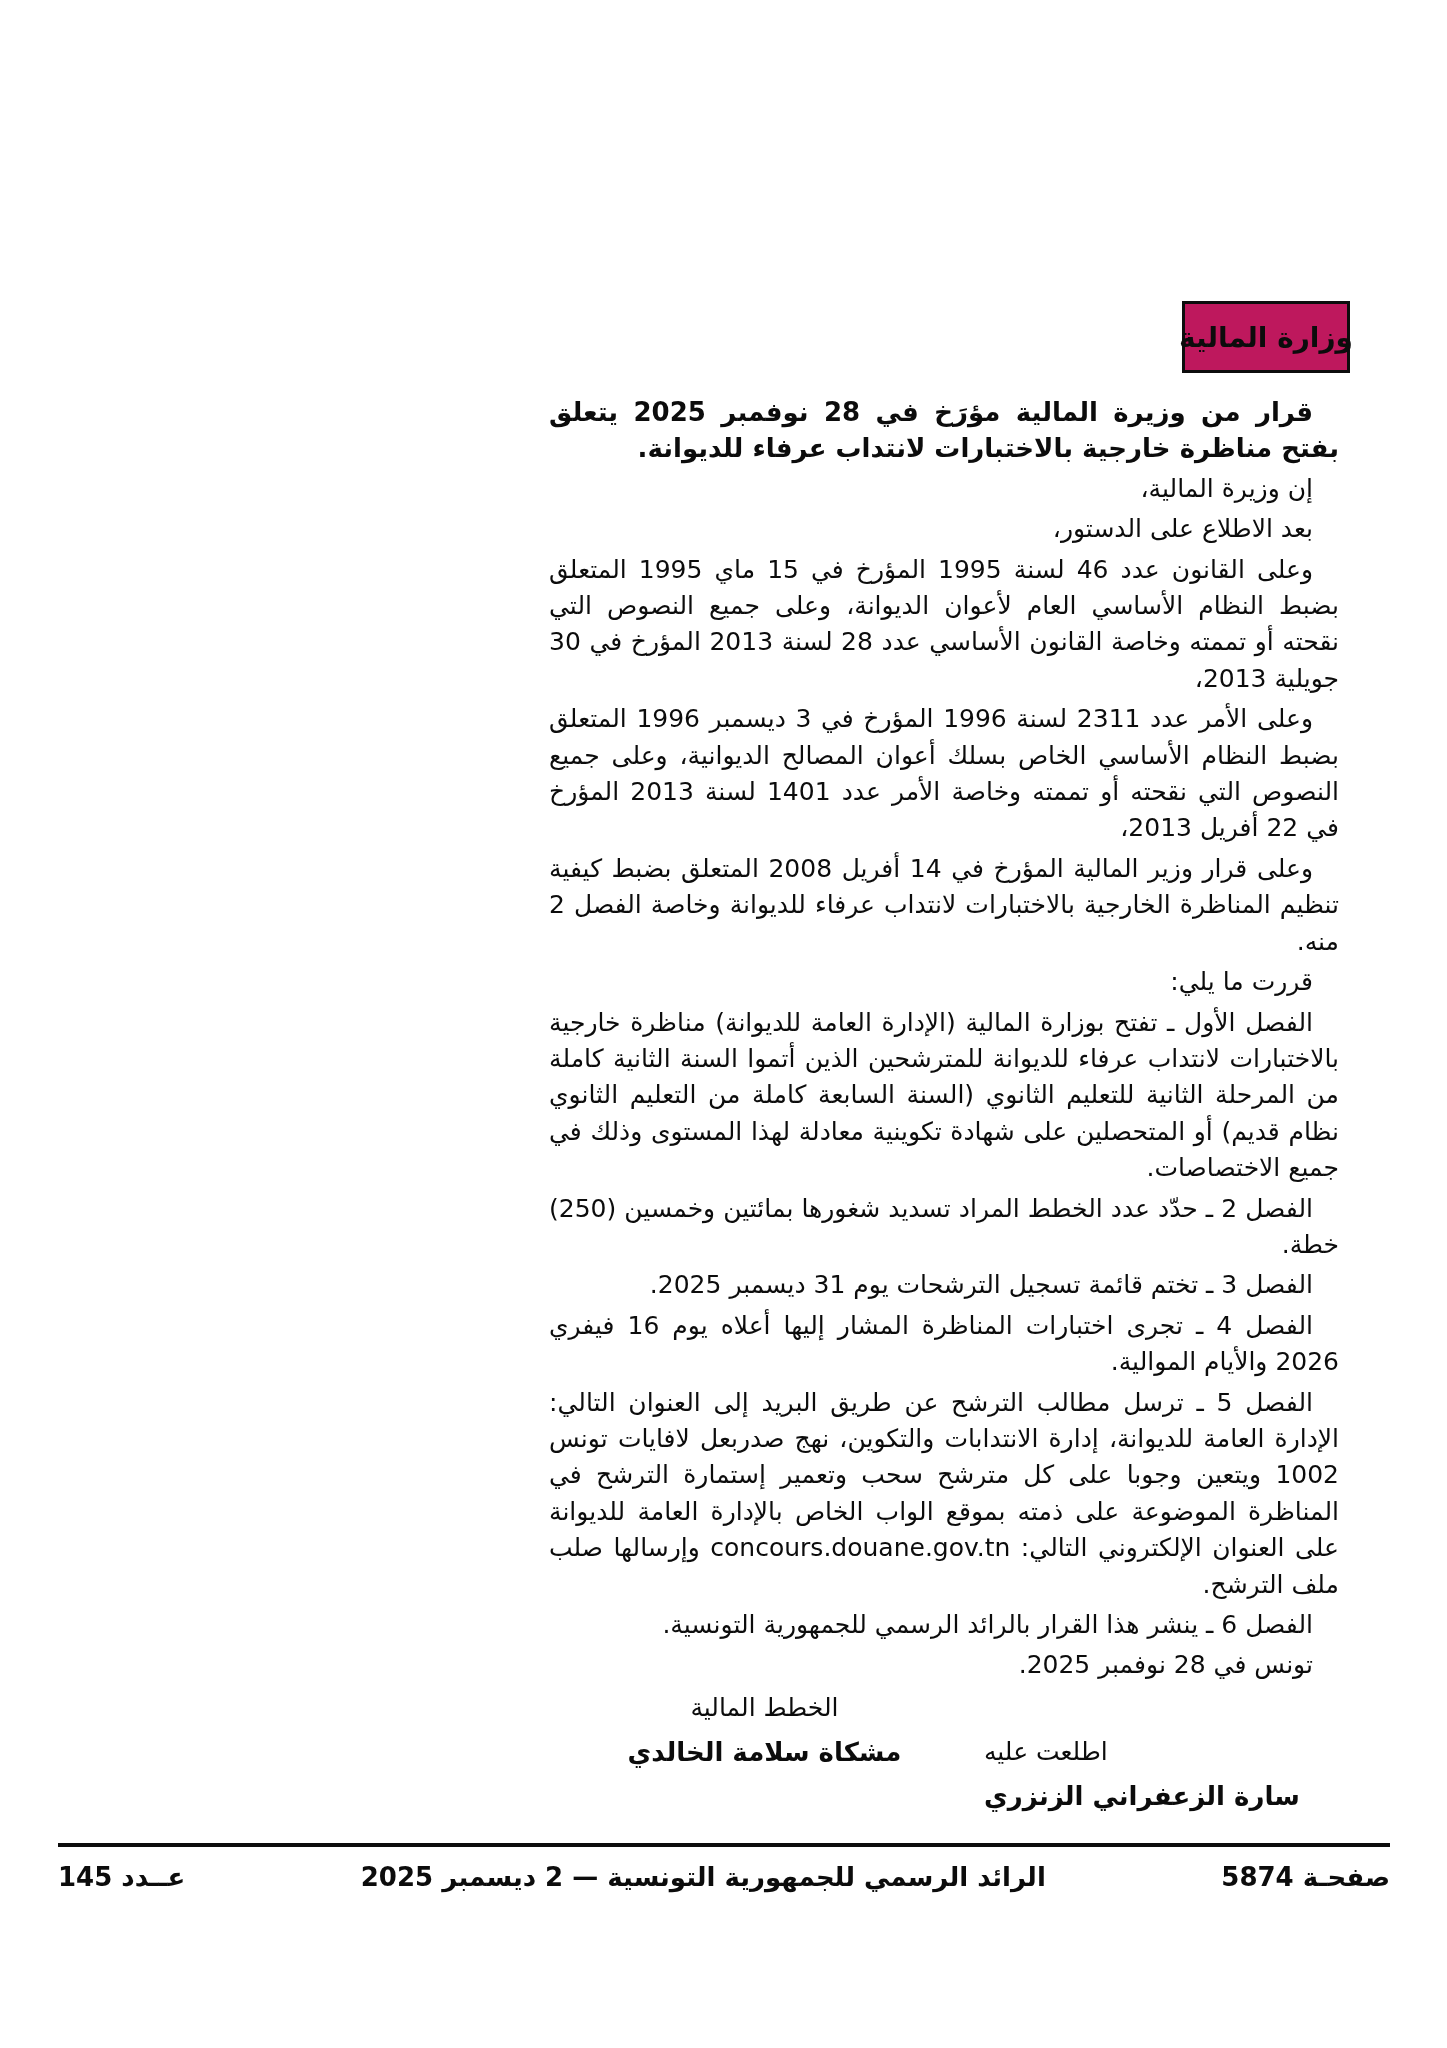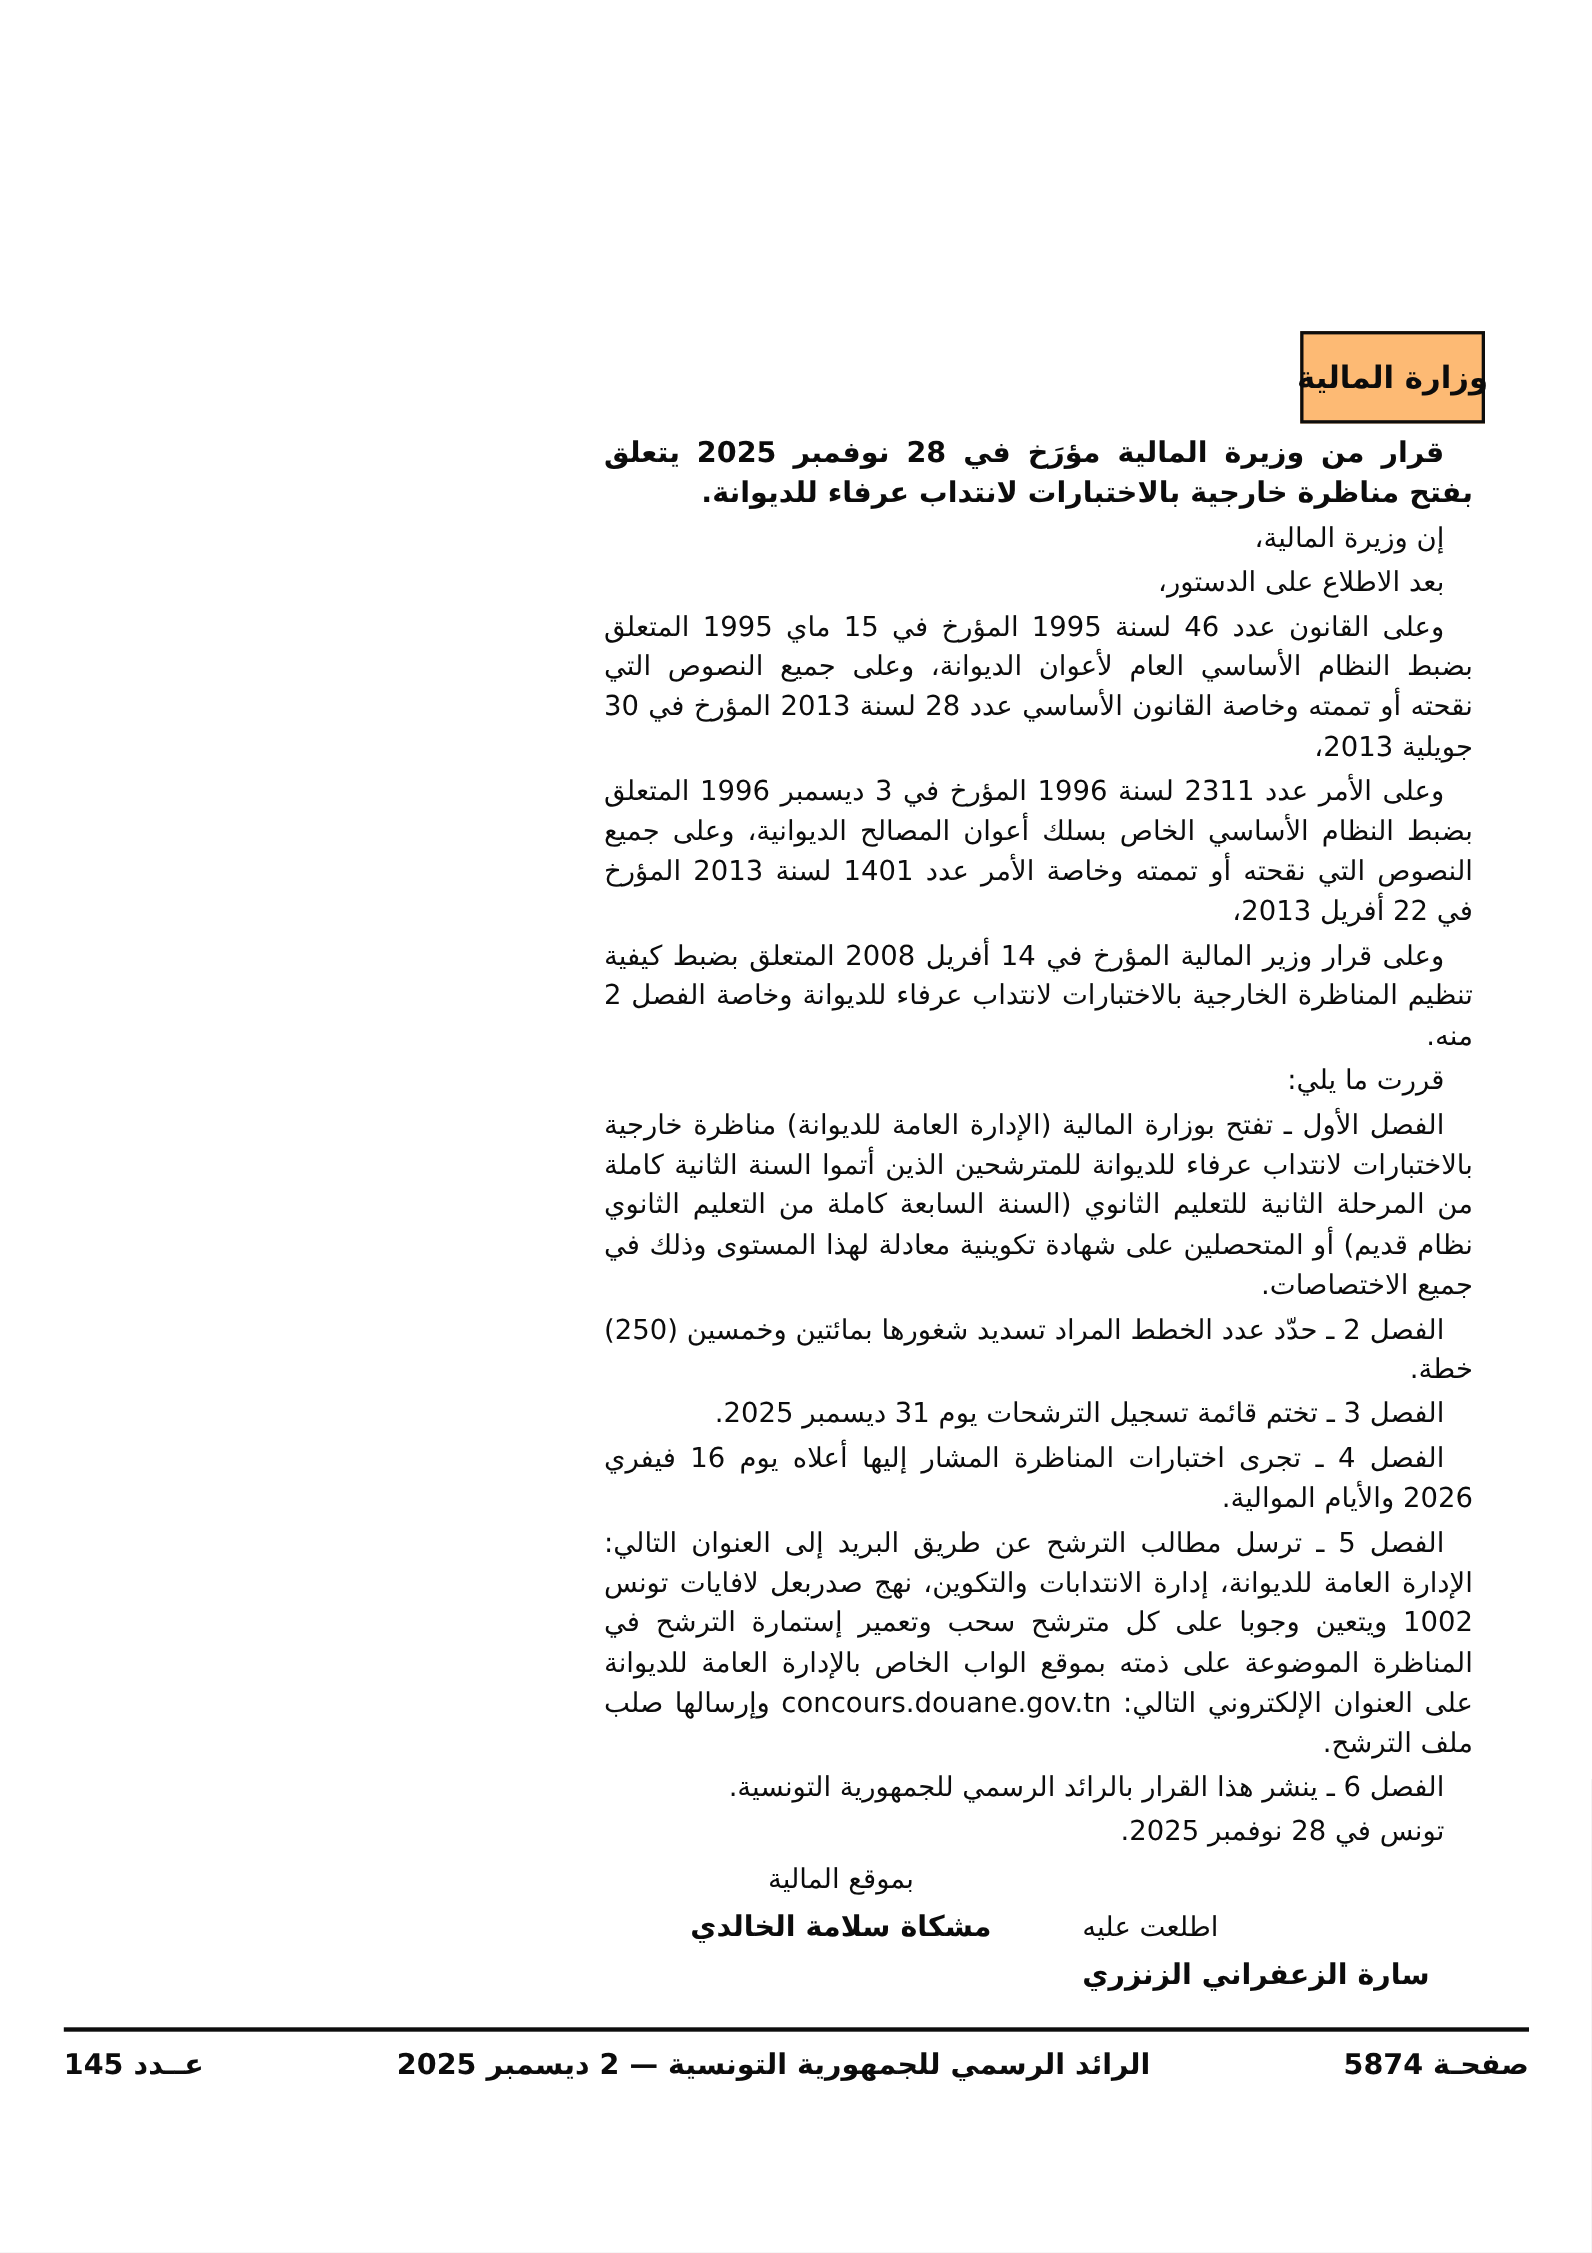--- a/index.html
+++ b/index.html
@@ -29,24 +29,24 @@
     font-size:48px;font-weight:bold;
     letter-spacing:1px;
     color:#0a0a0a;
     text-shadow:1px 1px 0 #3a3a3a;
     line-height:1;
     padding-top:6px;
   }
   
   .ministry-box{
     position:absolute;top:301px;right:97px;
-    width:168px;height:84px;
+    width:168px;height:72px;
     box-sizing:border-box;
     border:3px solid #0d0d0d;
-    background:#fdba74;
+    background:#be185d;
     display:flex;align-items:center;justify-content:center;
   }
   .ministry-label{
     font-size:28px;font-weight:bold;white-space:nowrap;
   }
   
   .content{
     position:absolute;top:390px;right:104px;
     width:798px;
     font-size:25px;
@@ -111,21 +111,21 @@
     <p>الفصل 5 ـ ترسل مطالب الترشح عن طريق البريد إلى العنوان التالي: الإدارة العامة للديوانة، إدارة الانتدابات والتكوين، نهج صدربعل لافايات تونس 1002 ويتعين وجوبا على كل مترشح سحب وتعمير إستمارة الترشح في المناظرة الموضوعة على ذمته بموقع الواب الخاص بالإدارة العامة للديوانة على العنوان الإلكتروني التالي: concours.douane.gov.tn وإرسالها صلب ملف الترشح.</p>
     <p>الفصل 6 ـ ينشر هذا القرار بالرائد الرسمي للجمهورية التونسية.</p>
     <p>تونس في 28 نوفمبر 2025.</p>
 
     <div class="sig-block">
       <div class="sig-col-right">
         <div class="sig-line">اطلعت عليه</div>
         <div class="sig-line sig-gap sig-name">سارة الزعفراني الزنزري</div>
       </div>
       <div class="sig-col-left">
-        <div class="sig-line">بموقع المالية</div>
+        <div class="sig-line">الخطط المالية</div>
         <div class="sig-line sig-gap sig-name">مشكاة سلامة الخالدي</div>
       </div>
     </div>
   </div>
 
   <div class="footer-rule"></div>
   <div class="footer">
     <span class="footer-side">صفحـة 5874</span>
     <span class="footer-center">الرائد الرسمي للجمهورية التونسية — 2 ديسمبر 2025</span>
     <span class="footer-side">عــدد 145</span>

